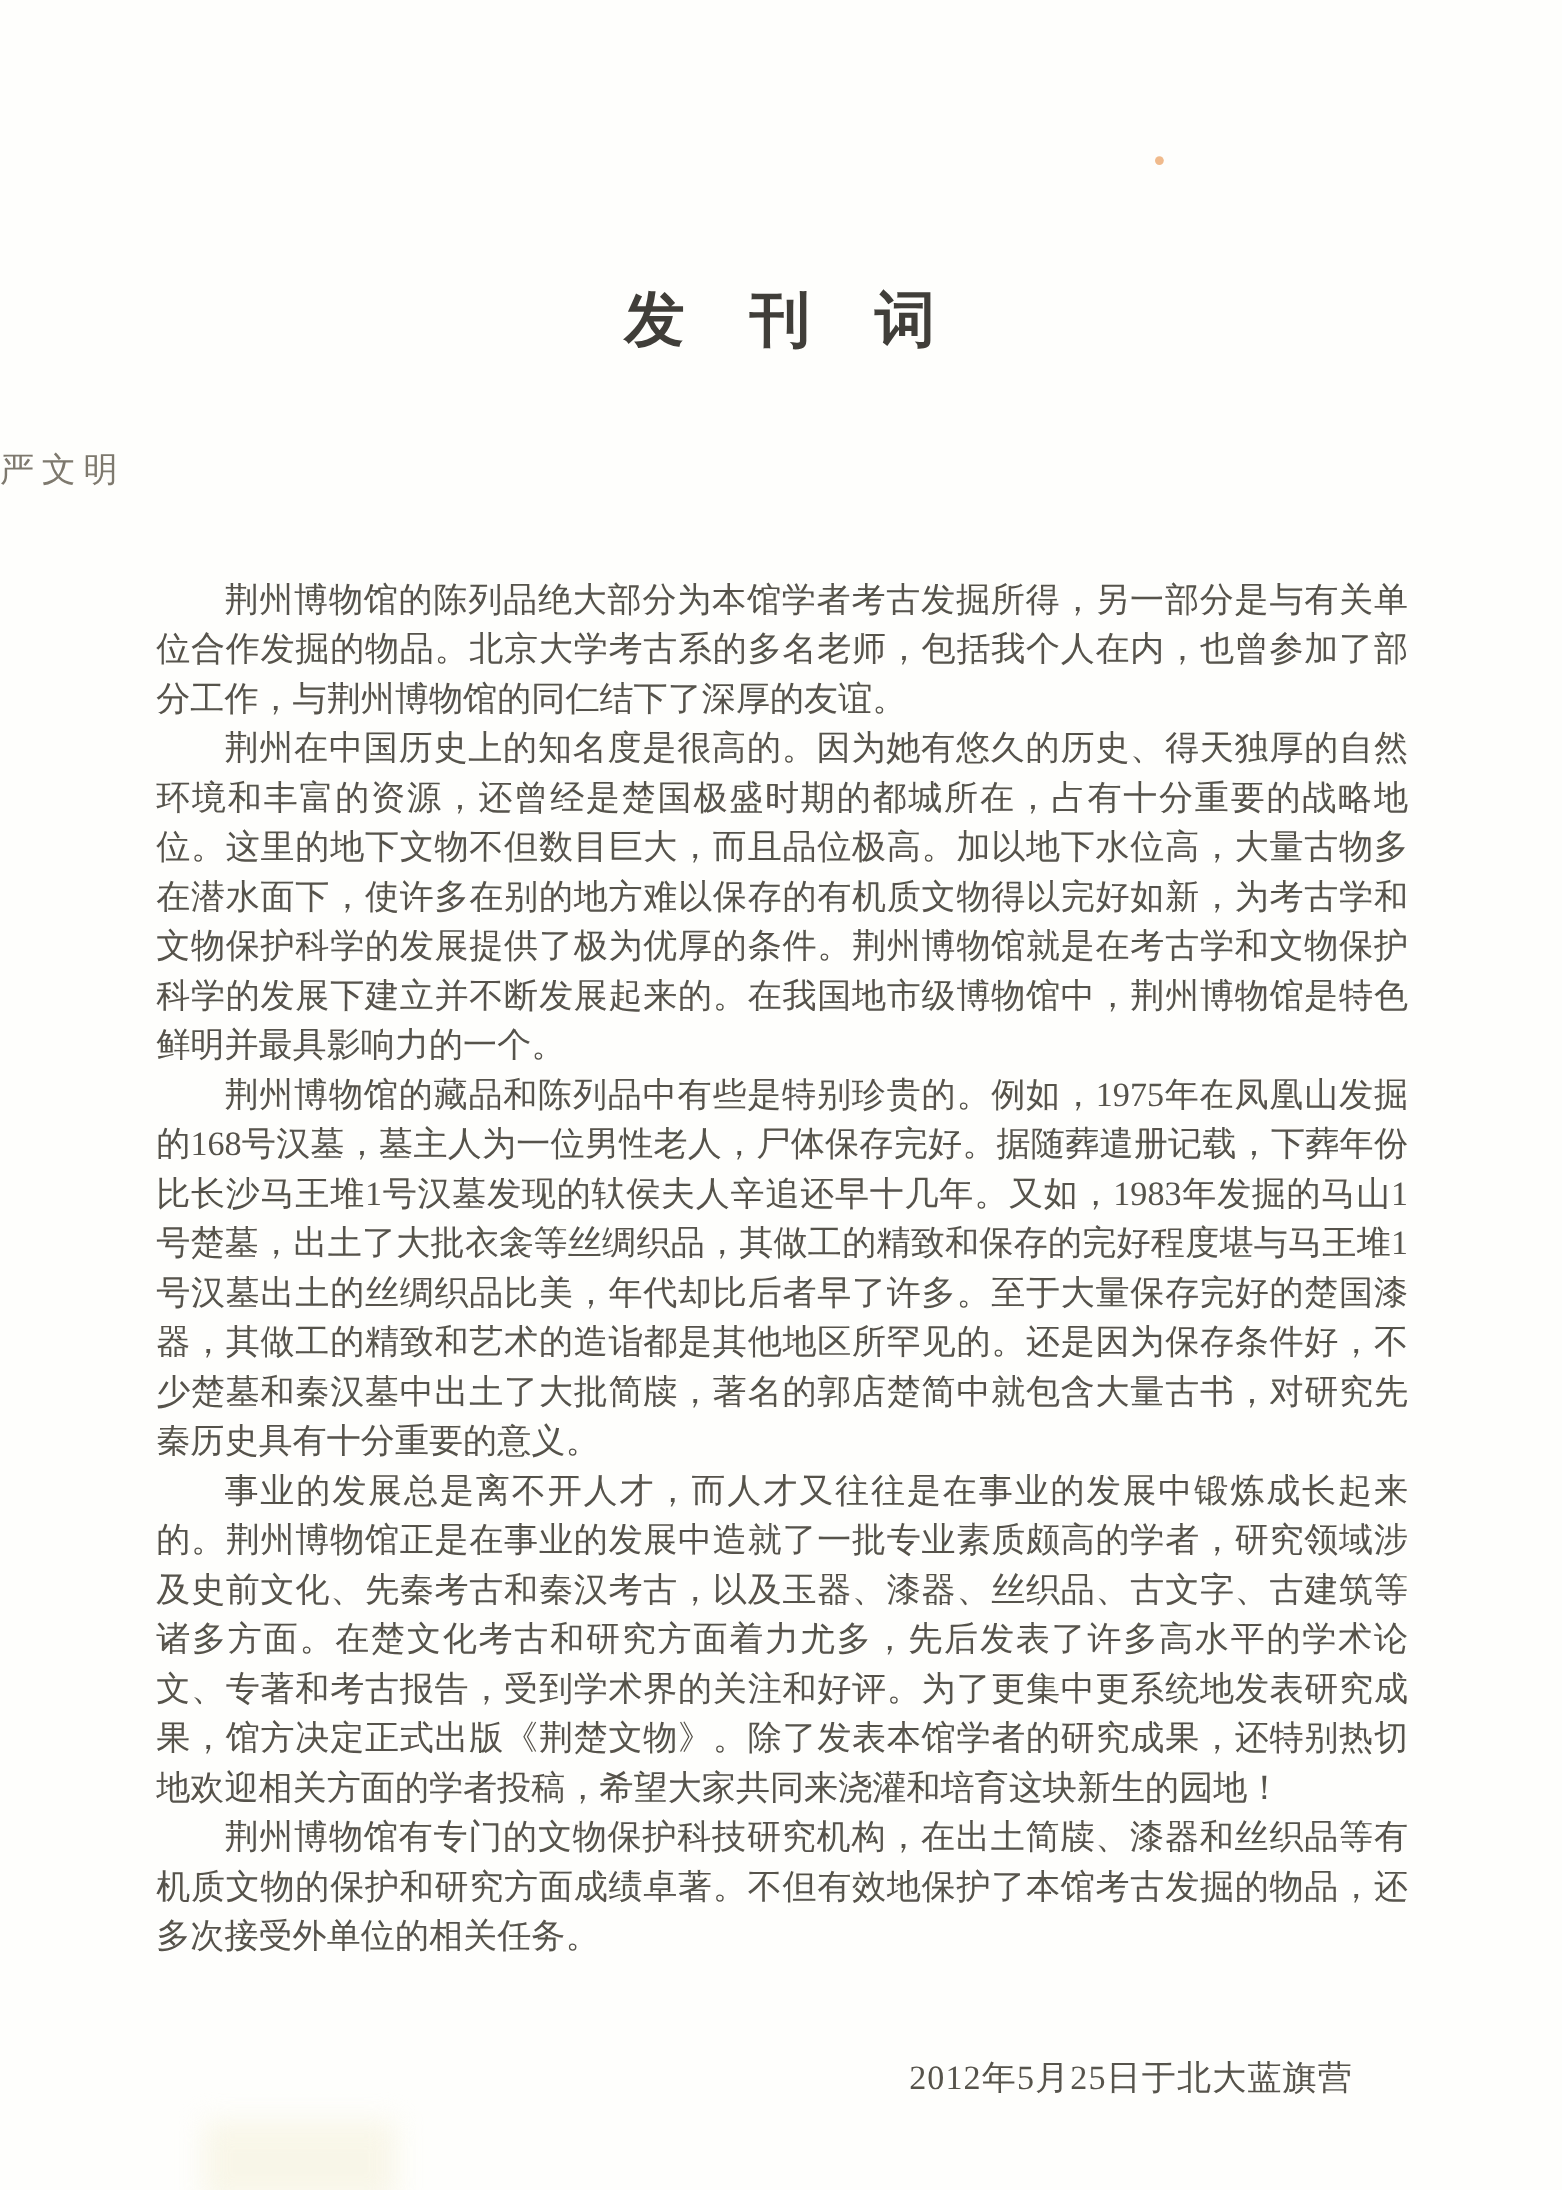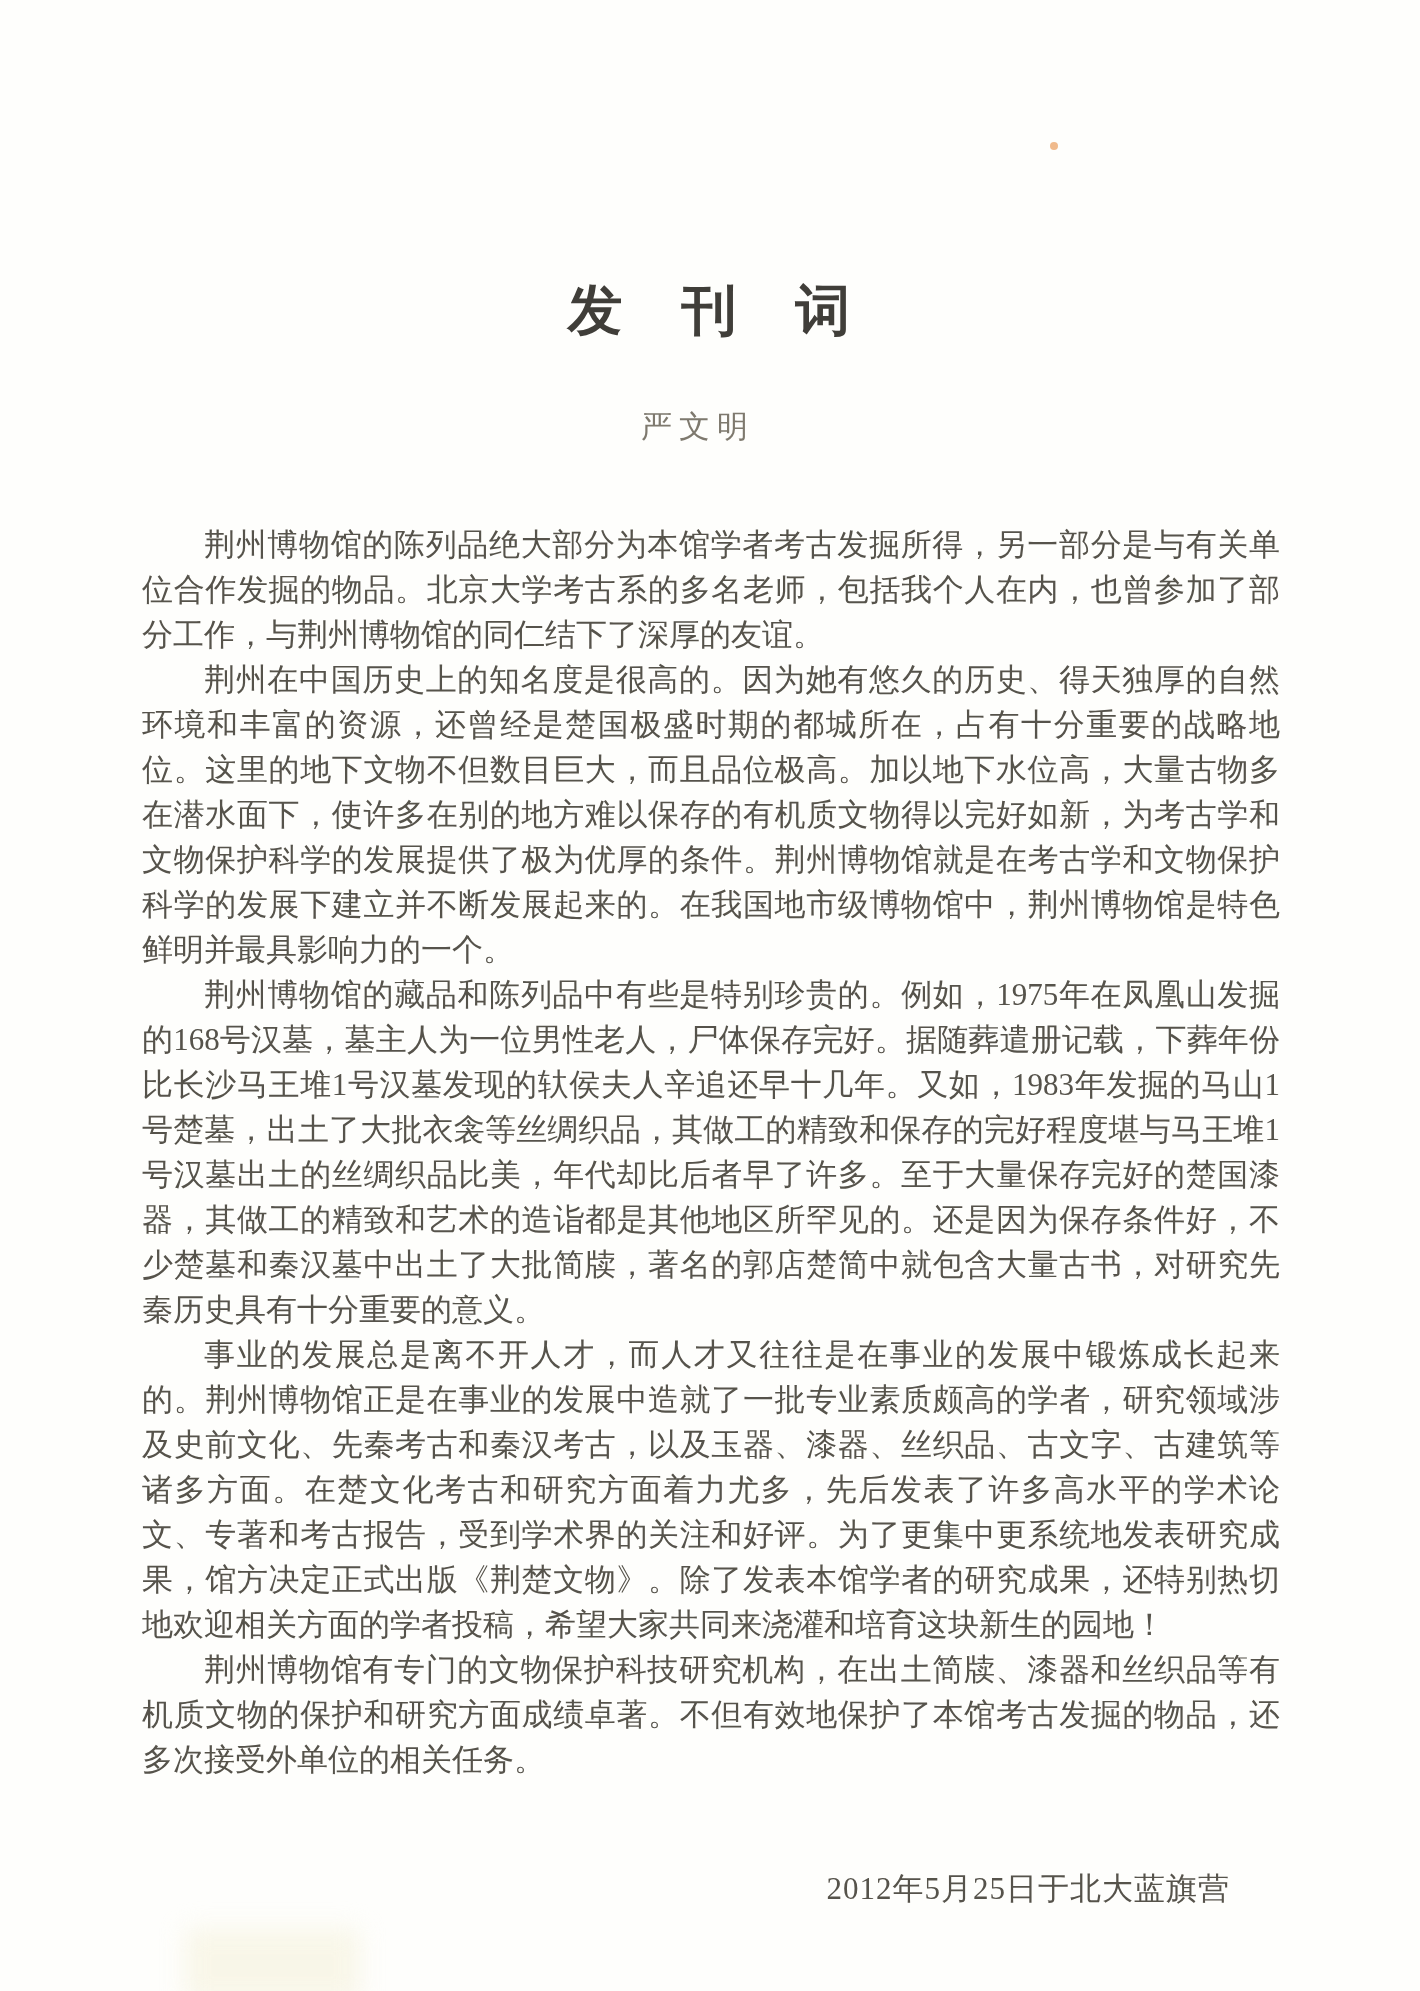--- a/index.html
+++ b/index.html
@@ -10,36 +10,35 @@
   .page {
     position: relative;
     width: 1420px;
     height: 1991px;
     background: #fefefc;
     overflow: hidden;
     font-family: "Liberation Serif", "DejaVu Serif", serif;
   }
   .page-title {
     position: absolute;
-    top: 274px;
+    top: 254px;
     left: 0;
     width: 1420px;
     margin: 0;
     text-align: center;
     font-size: 55px;
     font-weight: 700;
     color: #403e39;
     letter-spacing: 2px;
   }
   .author {
     position: absolute;
     top: 406px;
     left: 0;
     width: 1396px;
-    text-align: center;
     font-size: 31px;
     font-weight: 400;
     color: #7e796e;
     letter-spacing: 7px;
   }
   .body-text {
     position: absolute;
     left: 142px;
     top: 522px;
     width: 1138px;

